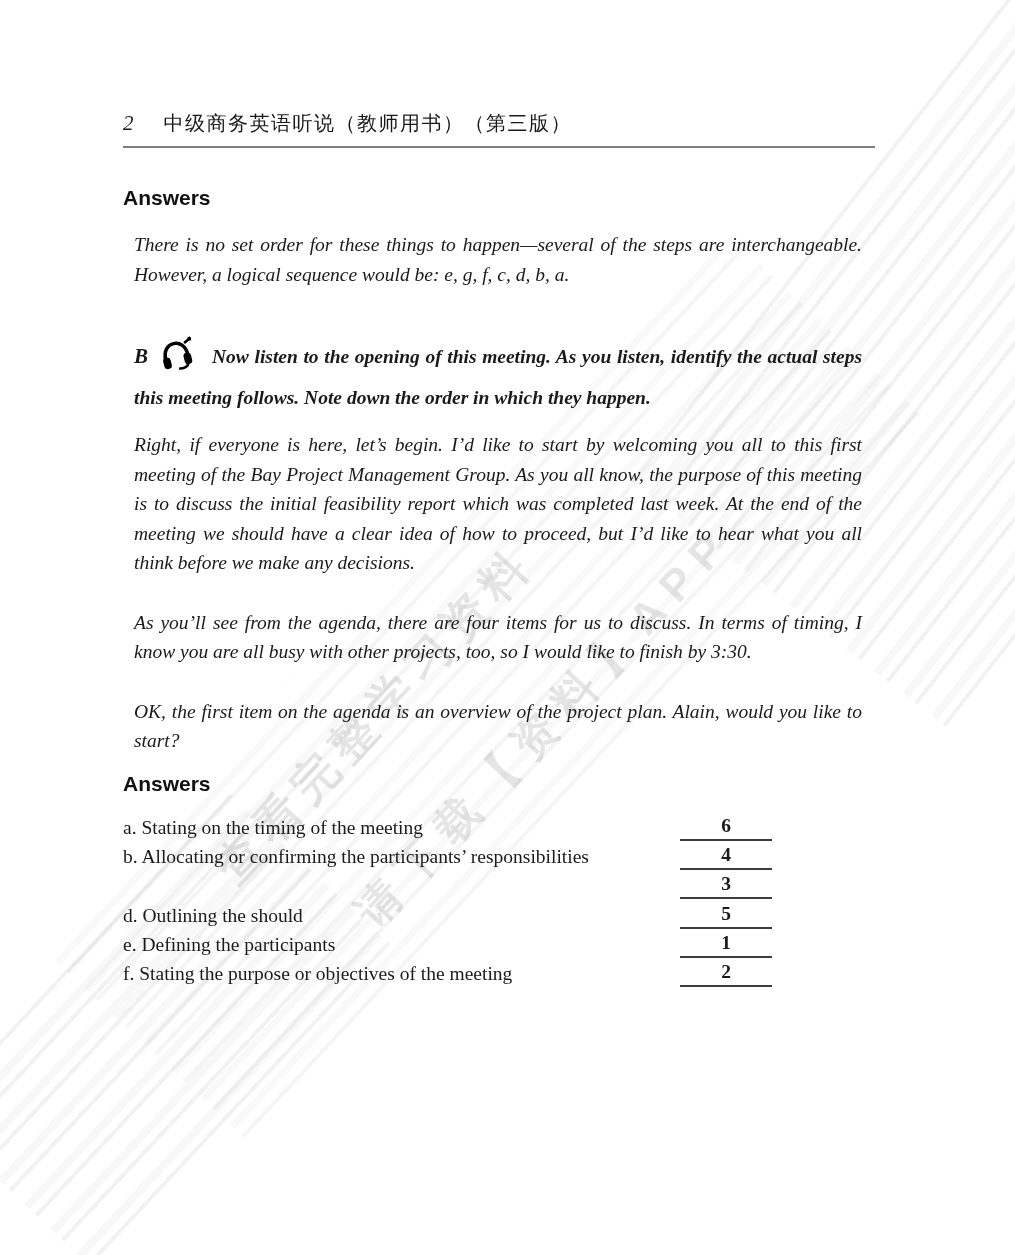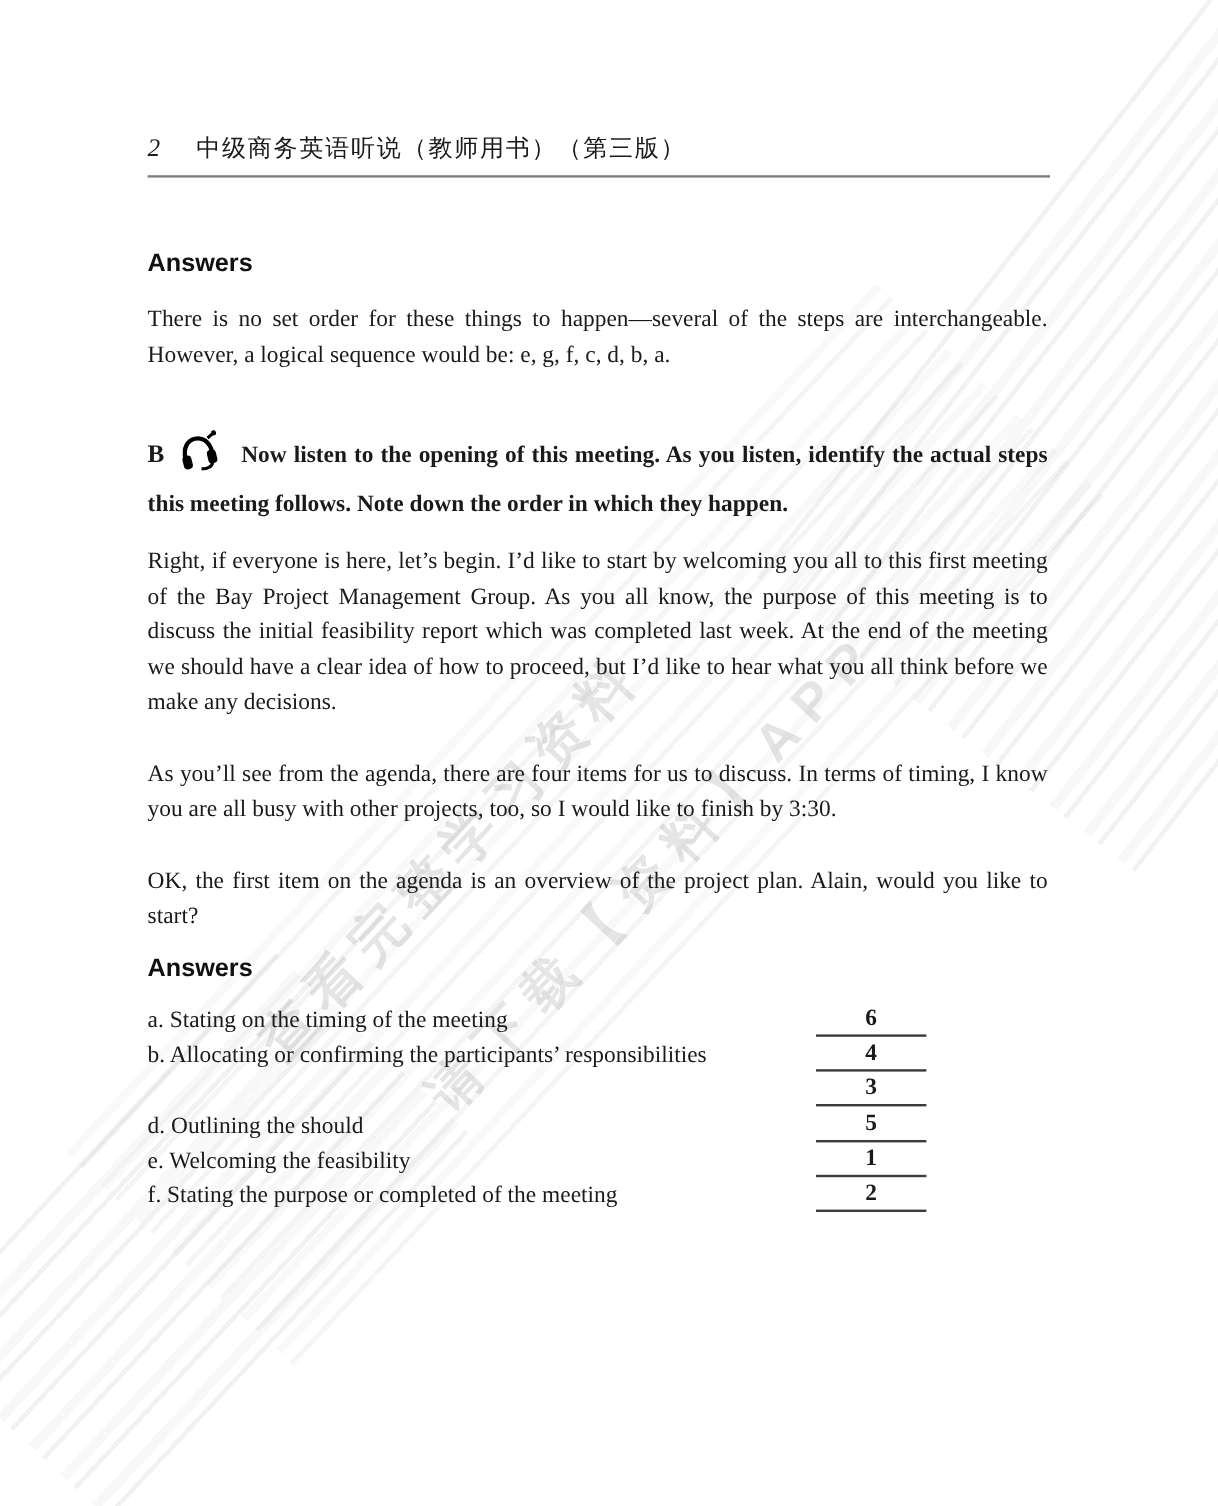--- a/index.html
+++ b/index.html
@@ -25,24 +25,24 @@
     color:rgba(0,0,0,0.10);transform-origin:0 50%;}
   .wm1{left:225px;top:845px;font-size:46px;letter-spacing:9px;transform:rotate(-47deg);}
   .wm2{left:365px;top:890px;font-size:44px;letter-spacing:13px;transform:rotate(-47deg);}
   
   .header{position:absolute;z-index:1;left:123px;top:110px;width:752px;
     border-bottom:2px solid #7f7f7f;padding-bottom:9px;
     display:flex;align-items:baseline;}
   .pagenum{font-style:italic;font-size:21px;}
   .booktitle{font-size:20px;letter-spacing:1.5px;margin-left:30px;}
   
-  .content{position:absolute;z-index:1;left:123px;top:162px;width:750px;}
+  .content{position:absolute;z-index:1;left:123px;top:140px;width:750px;}
   .sec-h{font-family:"Liberation Sans","DejaVu Sans",sans-serif;
     font-weight:700;font-size:21px;color:#111;}
-  p{margin:0;font-size:19.5px;line-height:29.5px;text-align:justify;}
+  p{margin:11px;font-size:19.5px;line-height:29.5px;text-align:justify;font-style:italic;}
   .answers-a-h{margin-top:46px;}
   .answers-a-p{margin-top:20px;}
   .b-block{margin-top:50px;font-weight:700;line-height:33px;font-size:19.5px;text-align:justify;}
   .b-label{font-size:21px;margin-right:12px;}
   .hp-icon{display:inline-block;vertical-align:-8px;margin-right:16px;transform:rotate(-14deg);}
   .script-h{margin-top:18px;}
   .script-p1{margin-top:16px;}
   .script-p2{margin-top:30px;}
   .script-p3{margin-top:30px;}
   .answers-b-h{margin-top:16px;}
@@ -98,23 +98,23 @@
         <span class="num">4</span>
       </div>
       <div class="row">
         <span class="num">3</span>
       </div>
       <div class="row">
         <span>d. Outlining the should</span>
         <span class="num">5</span>
       </div>
       <div class="row">
-        <span>e. Welcoming the feasibility</span>
+        <span>e. Defining the participants</span>
         <span class="num">1</span>
       </div>
       <div class="row">
-        <span>f. Stating the purpose or completed of the meeting</span>
+        <span>f. Stating the purpose or objectives of the meeting</span>
         <span class="num">2</span>
       </div>
     </div>
 
   </div>
 </div>
 
 </body></html>

